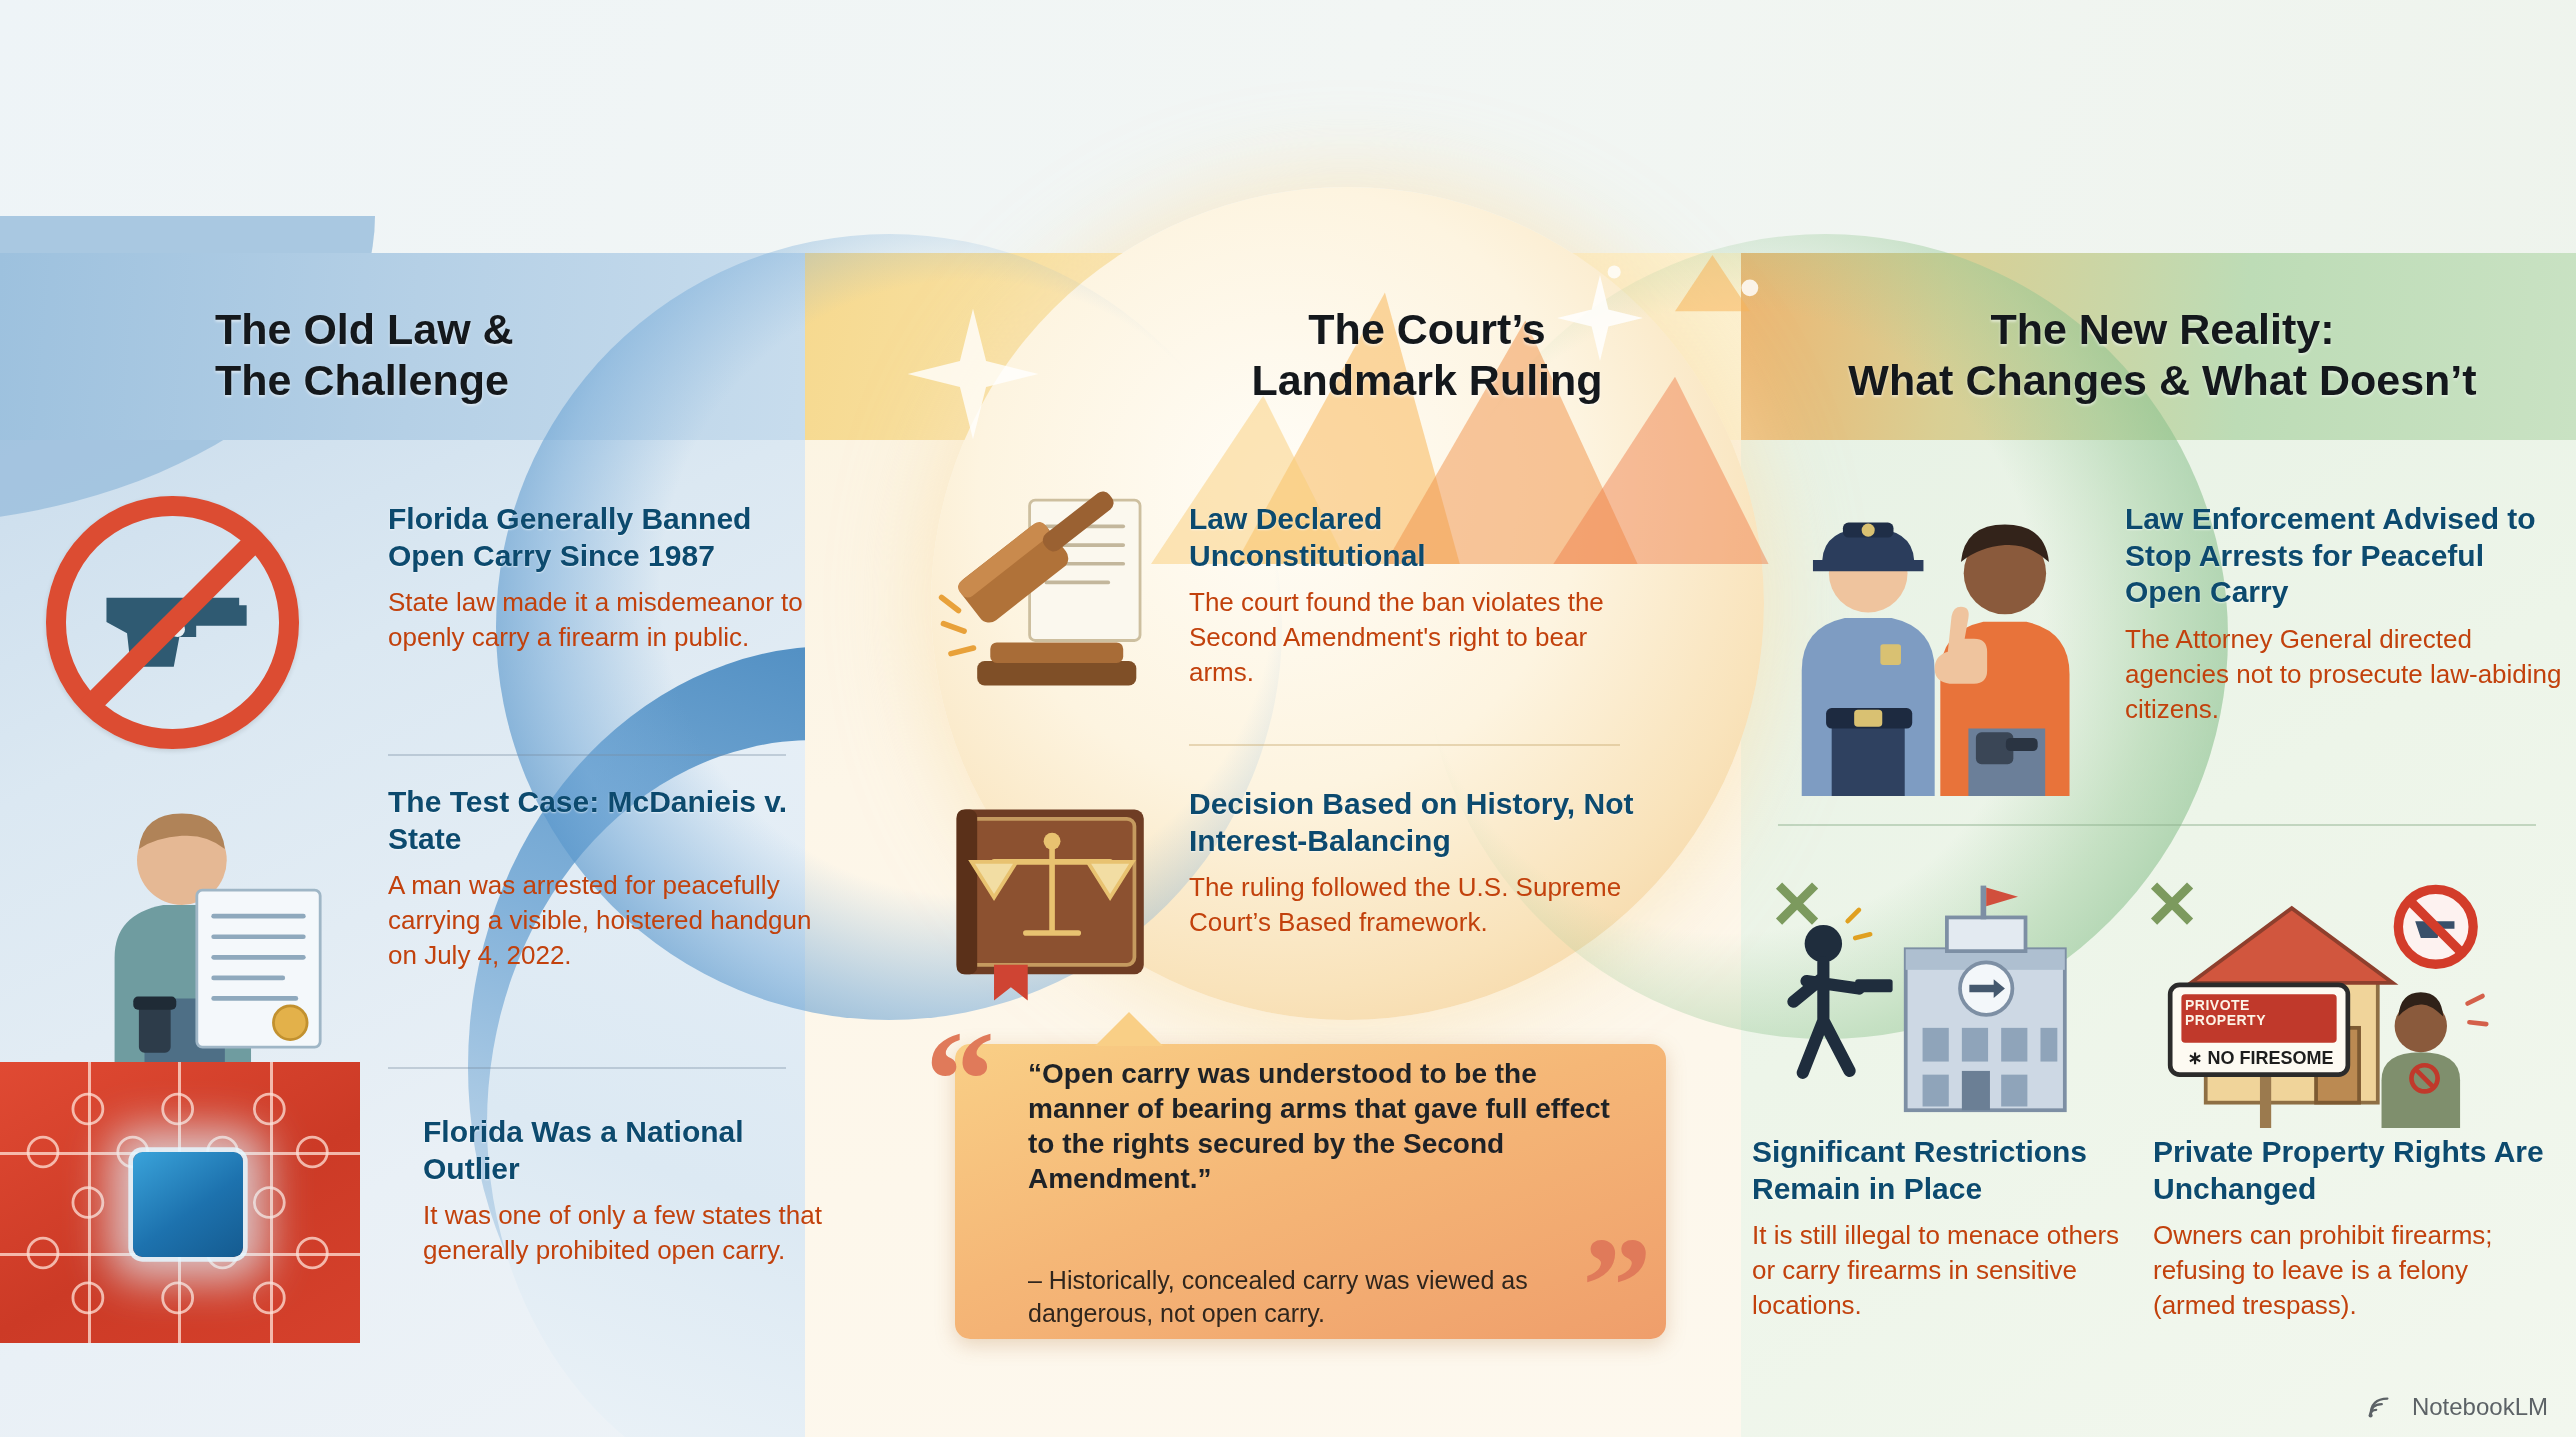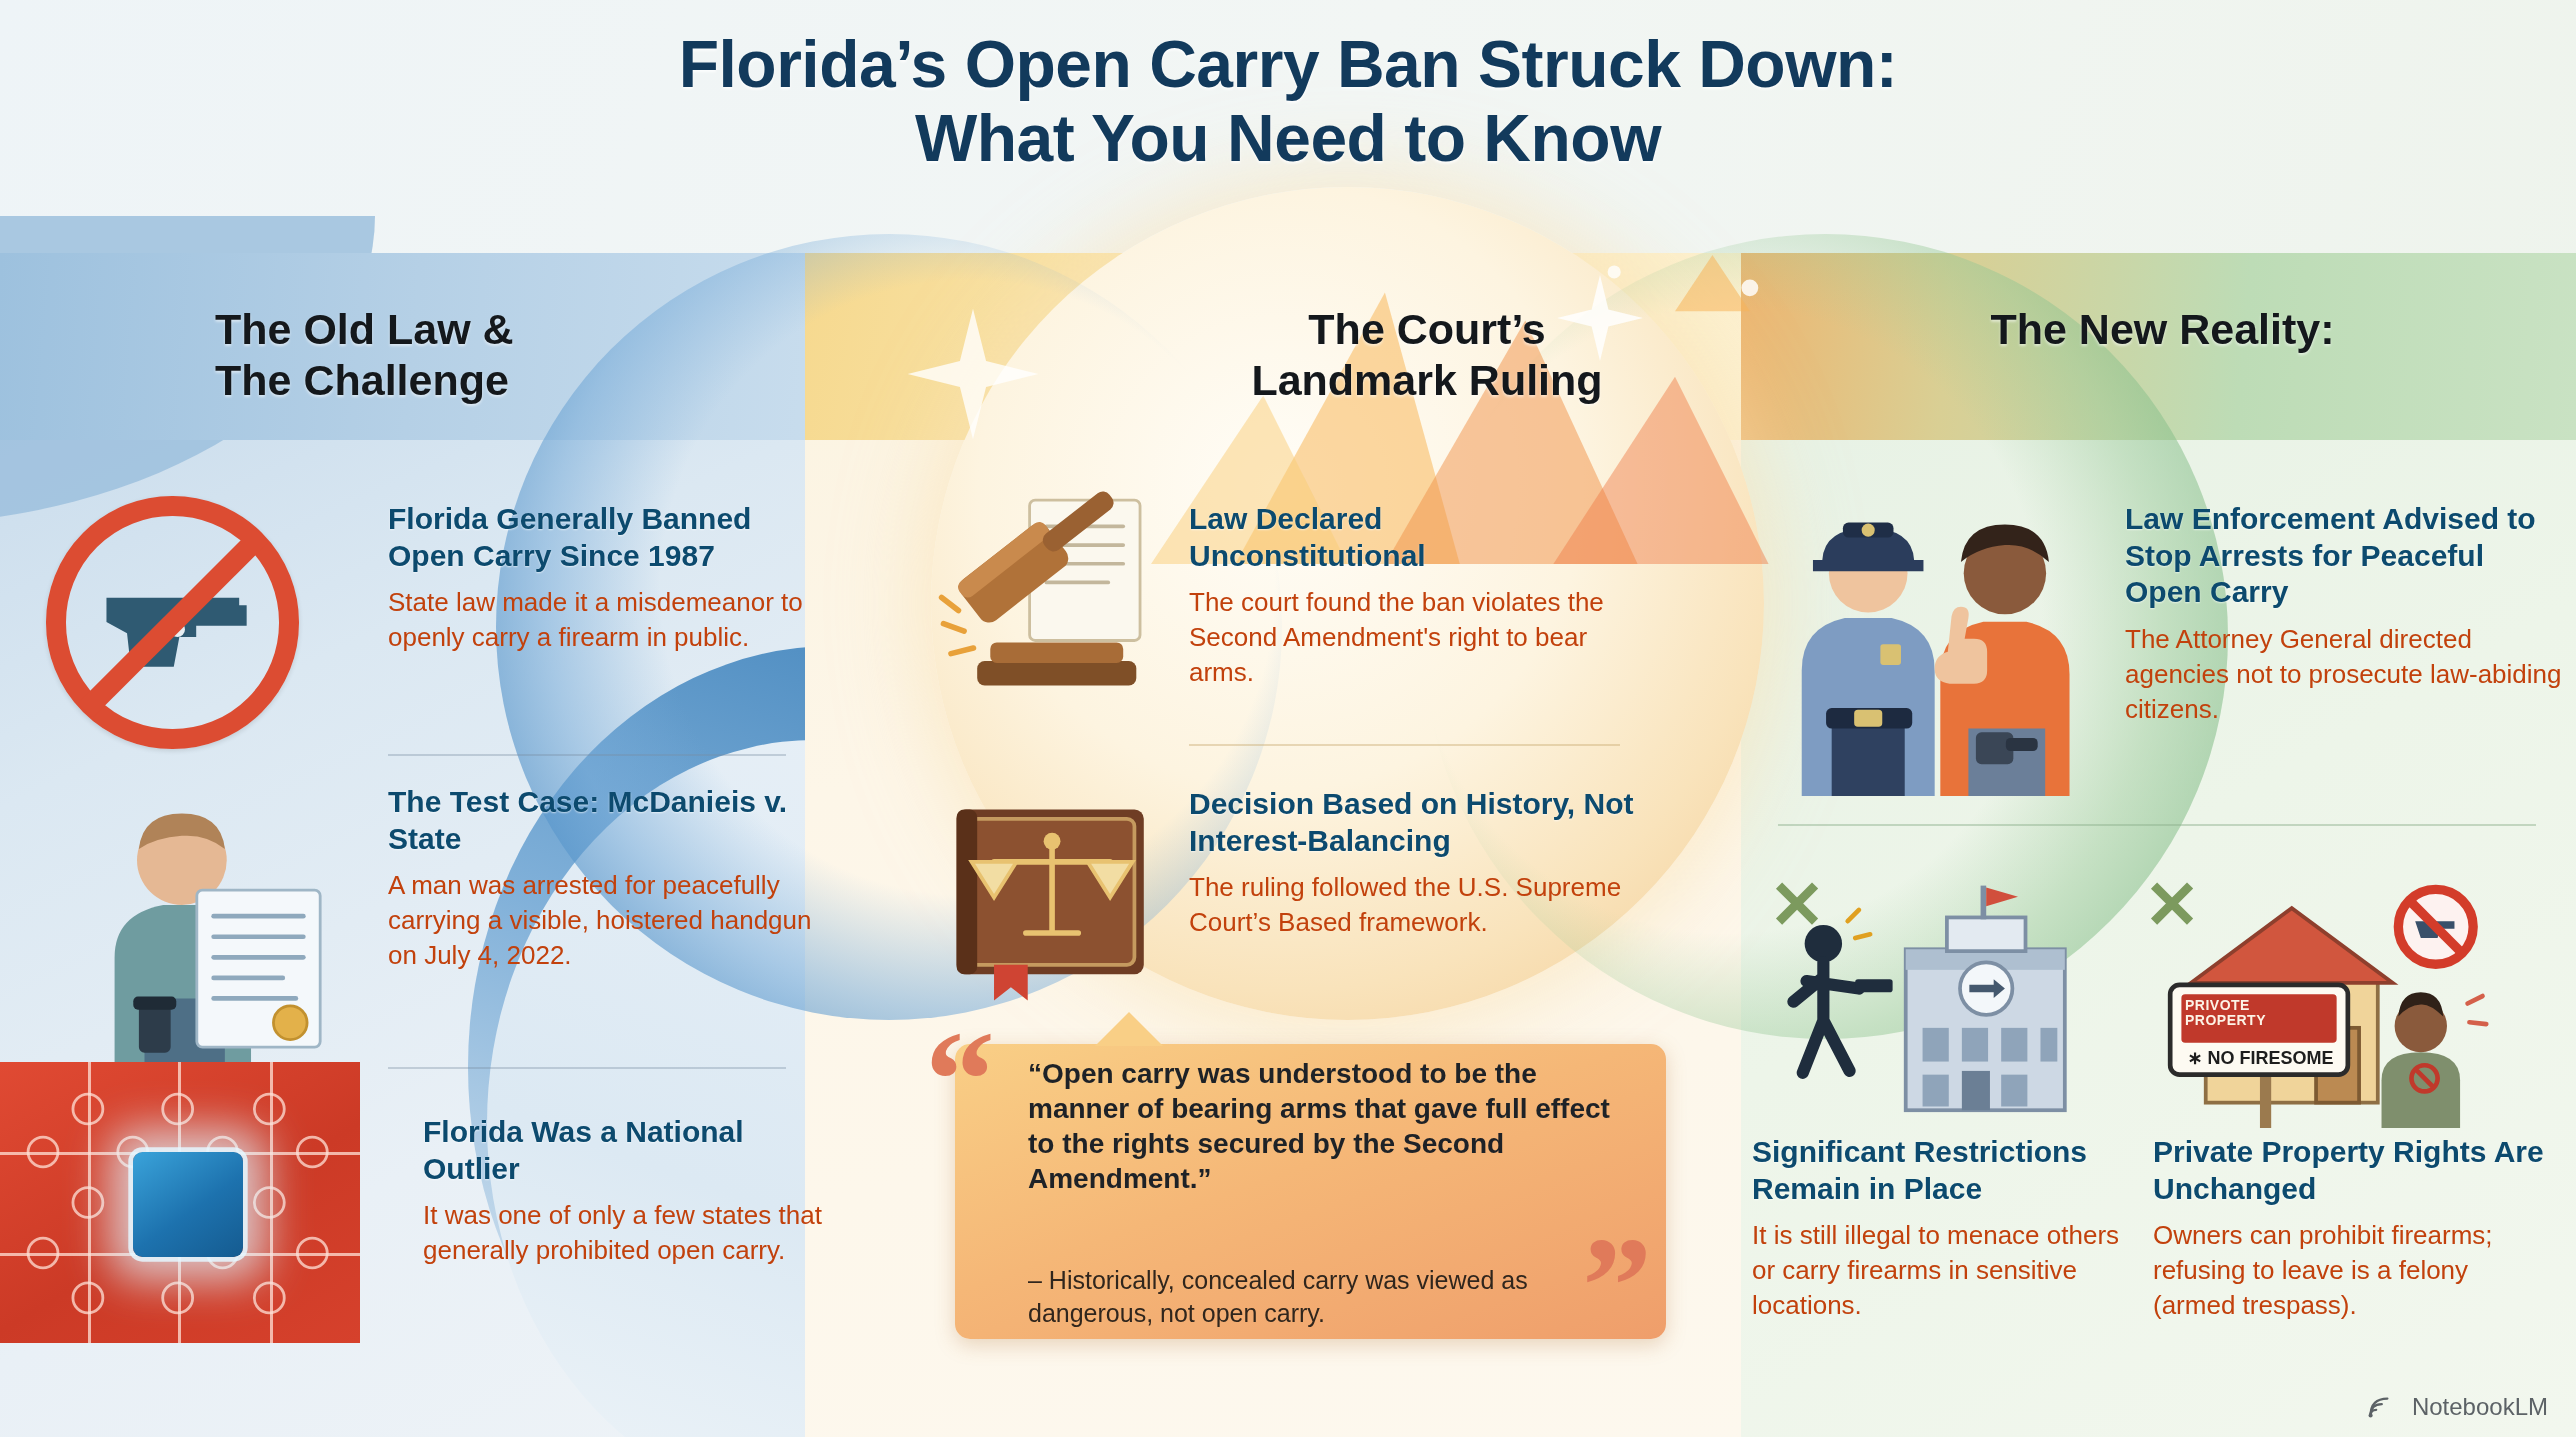--- a/index.html
+++ b/index.html
@@ -220,35 +220,32 @@
     <circle cx="640" cy="35" r="9" fill="#fff" opacity=".9"></circle>
     <circle cx="495" cy="18" r="7" fill="#fff" opacity=".85"></circle>
   </svg>
   <svg class="facet" style="left:889px;top:290px;" width="168" height="168" viewBox="0 0 180 180">
     <path d="M90 20 L104 76 L160 90 L104 104 L90 160 L76 104 L20 90 L76 76 Z" fill="#ffffff" opacity=".85"></path>
   </svg>
   <svg class="facet" style="left:1544px;top:262px;" width="112" height="112" viewBox="0 0 120 120">
     <path d="M60 14 L69 51 L106 60 L69 69 L60 106 L51 69 L14 60 L51 51 Z" fill="#ffffff" opacity=".9"></path>
   </svg>
 
-  <div class="title-wrap">
-    <div class="title-line">Florida’s Open Carry Ban Struck Down:</div>
-    <div class="title-line">What You Need to Know</div>
-  </div>
 
   <div class="col-head" id="head-left">
     <div>The Old Law &amp;</div>
     <div>The Challenge</div>
   </div>
   <div class="col-head" id="head-center">
     <div>The Court’s</div>
     <div>Landmark Ruling</div>
   </div>
   <div class="col-head" id="head-right">
     <div>The New Reality:</div>
+    <div>What Changes &amp; What Doesn’t</div>
   </div>
 
   <div class="illus" id="ill-nogun">
     <div class="nogun-ring"></div>
     <svg class="gun-shape" width="157" height="103" viewBox="0 0 168 110">
       <path d="M8 22 L130 22 L150 22 L150 30 L158 30 L158 52 L104 52 L104 64 L86 64 L80 96 L34 96 L30 60 L8 48 Z" fill="#2f5a72"></path>
       <circle cx="84" cy="56" r="8" fill="#e8eef2"></circle>
     </svg>
     <div class="nogun-slash"></div>
   </div>

